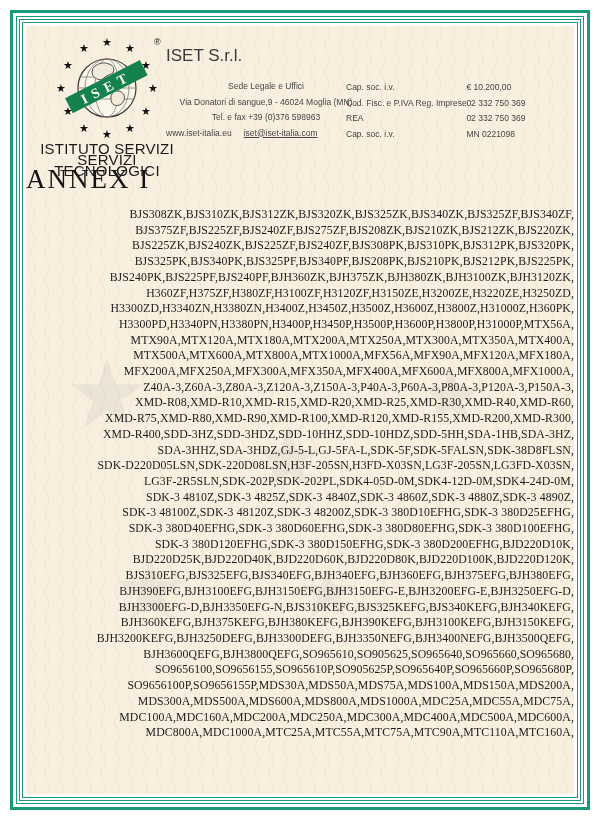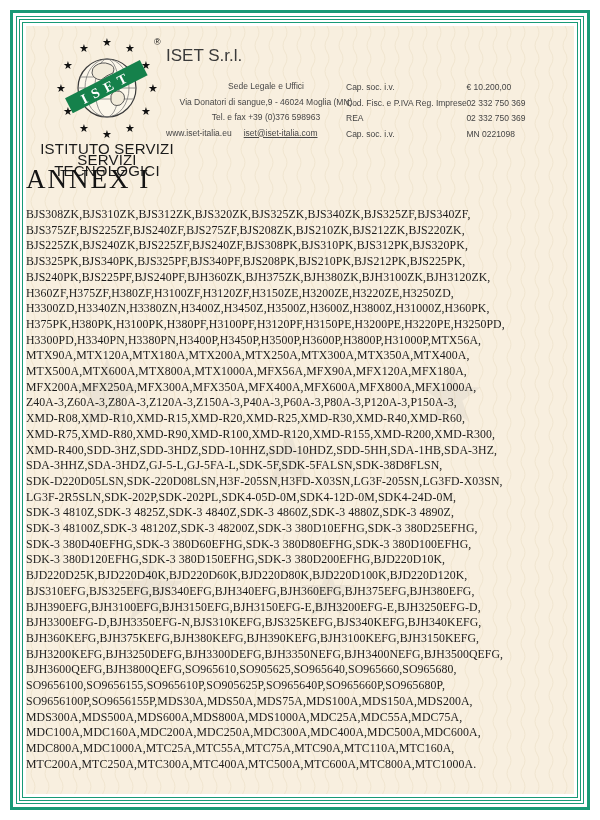--- a/index.html
+++ b/index.html
@@ -38,21 +38,21 @@
   .registry{position:absolute;left:320px;top:57px;width:230px;}
   .reg-row{font-size:8.5px;color:#454545;line-height:9px;margin-bottom:6.5px;white-space:nowrap;}
   .reg-label{display:inline-block;width:118px;}
   .reg-value{display:inline-block;}
 
   .annex-title{
     position:absolute;left:0;right:0;top:138px;margin:0;text-align:left;
     font-family:"Liberation Serif", serif;font-weight:normal;
     font-size:27px;letter-spacing:2px;color:#141414;
   }
-  .codes{position:absolute;left:0;right:0;top:181px;text-align:left;}
+  .codes{position:absolute;left:0;right:0;top:181px;text-align:right;}
   .code-line{
     font-family:"Liberation Serif", serif;font-size:11.8px;color:var(--ink);
     line-height:15.7px;white-space:nowrap;letter-spacing:.1px;
   }
 </style>
 </head>
 <body>
 
 <div>
   <div class="frame f1"></div>
@@ -153,21 +153,20 @@
 
     <div class="codes">
 
     <div class="code-line">BJS308ZK,BJS310ZK,BJS312ZK,BJS320ZK,BJS325ZK,BJS340ZK,BJS325ZF,BJS340ZF,</div>
         <div class="code-line">BJS375ZF,BJS225ZF,BJS240ZF,BJS275ZF,BJS208ZK,BJS210ZK,BJS212ZK,BJS220ZK,</div>
         <div class="code-line">BJS225ZK,BJS240ZK,BJS225ZF,BJS240ZF,BJS308PK,BJS310PK,BJS312PK,BJS320PK,</div>
         <div class="code-line">BJS325PK,BJS340PK,BJS325PF,BJS340PF,BJS208PK,BJS210PK,BJS212PK,BJS225PK,</div>
         <div class="code-line">BJS240PK,BJS225PF,BJS240PF,BJH360ZK,BJH375ZK,BJH380ZK,BJH3100ZK,BJH3120ZK,</div>
         <div class="code-line">H360ZF,H375ZF,H380ZF,H3100ZF,H3120ZF,H3150ZE,H3200ZE,H3220ZE,H3250ZD,</div>
         <div class="code-line">H3300ZD,H3340ZN,H3380ZN,H3400Z,H3450Z,H3500Z,H3600Z,H3800Z,H31000Z,H360PK,</div>
-        <div class="code-line">H375PK,H380PK,H3100PK,H380PF,H3100PF,H3120PF,H3150PE,H3200PE,H3220PE,H3250PD,</div>
         <div class="code-line">H3300PD,H3340PN,H3380PN,H3400P,H3450P,H3500P,H3600P,H3800P,H31000P,MTX56A,</div>
         <div class="code-line">MTX90A,MTX120A,MTX180A,MTX200A,MTX250A,MTX300A,MTX350A,MTX400A,</div>
         <div class="code-line">MTX500A,MTX600A,MTX800A,MTX1000A,MFX56A,MFX90A,MFX120A,MFX180A,</div>
         <div class="code-line">MFX200A,MFX250A,MFX300A,MFX350A,MFX400A,MFX600A,MFX800A,MFX1000A,</div>
         <div class="code-line">Z40A-3,Z60A-3,Z80A-3,Z120A-3,Z150A-3,P40A-3,P60A-3,P80A-3,P120A-3,P150A-3,</div>
         <div class="code-line">XMD-R08,XMD-R10,XMD-R15,XMD-R20,XMD-R25,XMD-R30,XMD-R40,XMD-R60,</div>
         <div class="code-line">XMD-R75,XMD-R80,XMD-R90,XMD-R100,XMD-R120,XMD-R155,XMD-R200,XMD-R300,</div>
         <div class="code-line">XMD-R400,SDD-3HZ,SDD-3HDZ,SDD-10HHZ,SDD-10HDZ,SDD-5HH,SDA-1HB,SDA-3HZ,</div>
         <div class="code-line">SDA-3HHZ,SDA-3HDZ,GJ-5-L,GJ-5FA-L,SDK-5F,SDK-5FALSN,SDK-38D8FLSN,</div>
         <div class="code-line">SDK-D220D05LSN,SDK-220D08LSN,H3F-205SN,H3FD-X03SN,LG3F-205SN,LG3FD-X03SN,</div>
@@ -181,17 +180,16 @@
         <div class="code-line">BJH390EFG,BJH3100EFG,BJH3150EFG,BJH3150EFG-E,BJH3200EFG-E,BJH3250EFG-D,</div>
         <div class="code-line">BJH3300EFG-D,BJH3350EFG-N,BJS310KEFG,BJS325KEFG,BJS340KEFG,BJH340KEFG,</div>
         <div class="code-line">BJH360KEFG,BJH375KEFG,BJH380KEFG,BJH390KEFG,BJH3100KEFG,BJH3150KEFG,</div>
         <div class="code-line">BJH3200KEFG,BJH3250DEFG,BJH3300DEFG,BJH3350NEFG,BJH3400NEFG,BJH3500QEFG,</div>
         <div class="code-line">BJH3600QEFG,BJH3800QEFG,SO965610,SO905625,SO965640,SO965660,SO965680,</div>
         <div class="code-line">SO9656100,SO9656155,SO965610P,SO905625P,SO965640P,SO965660P,SO965680P,</div>
         <div class="code-line">SO9656100P,SO9656155P,MDS30A,MDS50A,MDS75A,MDS100A,MDS150A,MDS200A,</div>
         <div class="code-line">MDS300A,MDS500A,MDS600A,MDS800A,MDS1000A,MDC25A,MDC55A,MDC75A,</div>
         <div class="code-line">MDC100A,MDC160A,MDC200A,MDC250A,MDC300A,MDC400A,MDC500A,MDC600A,</div>
         <div class="code-line">MDC800A,MDC1000A,MTC25A,MTC55A,MTC75A,MTC90A,MTC110A,MTC160A,</div>
-        <div class="code-line">MTC200A,MTC250A,MTC300A,MTC400A,MTC500A,MTC600A,MTC800A,MTC1000A.</div>
       </div>
 
   </div>
 </div>
 
 </body></html>

